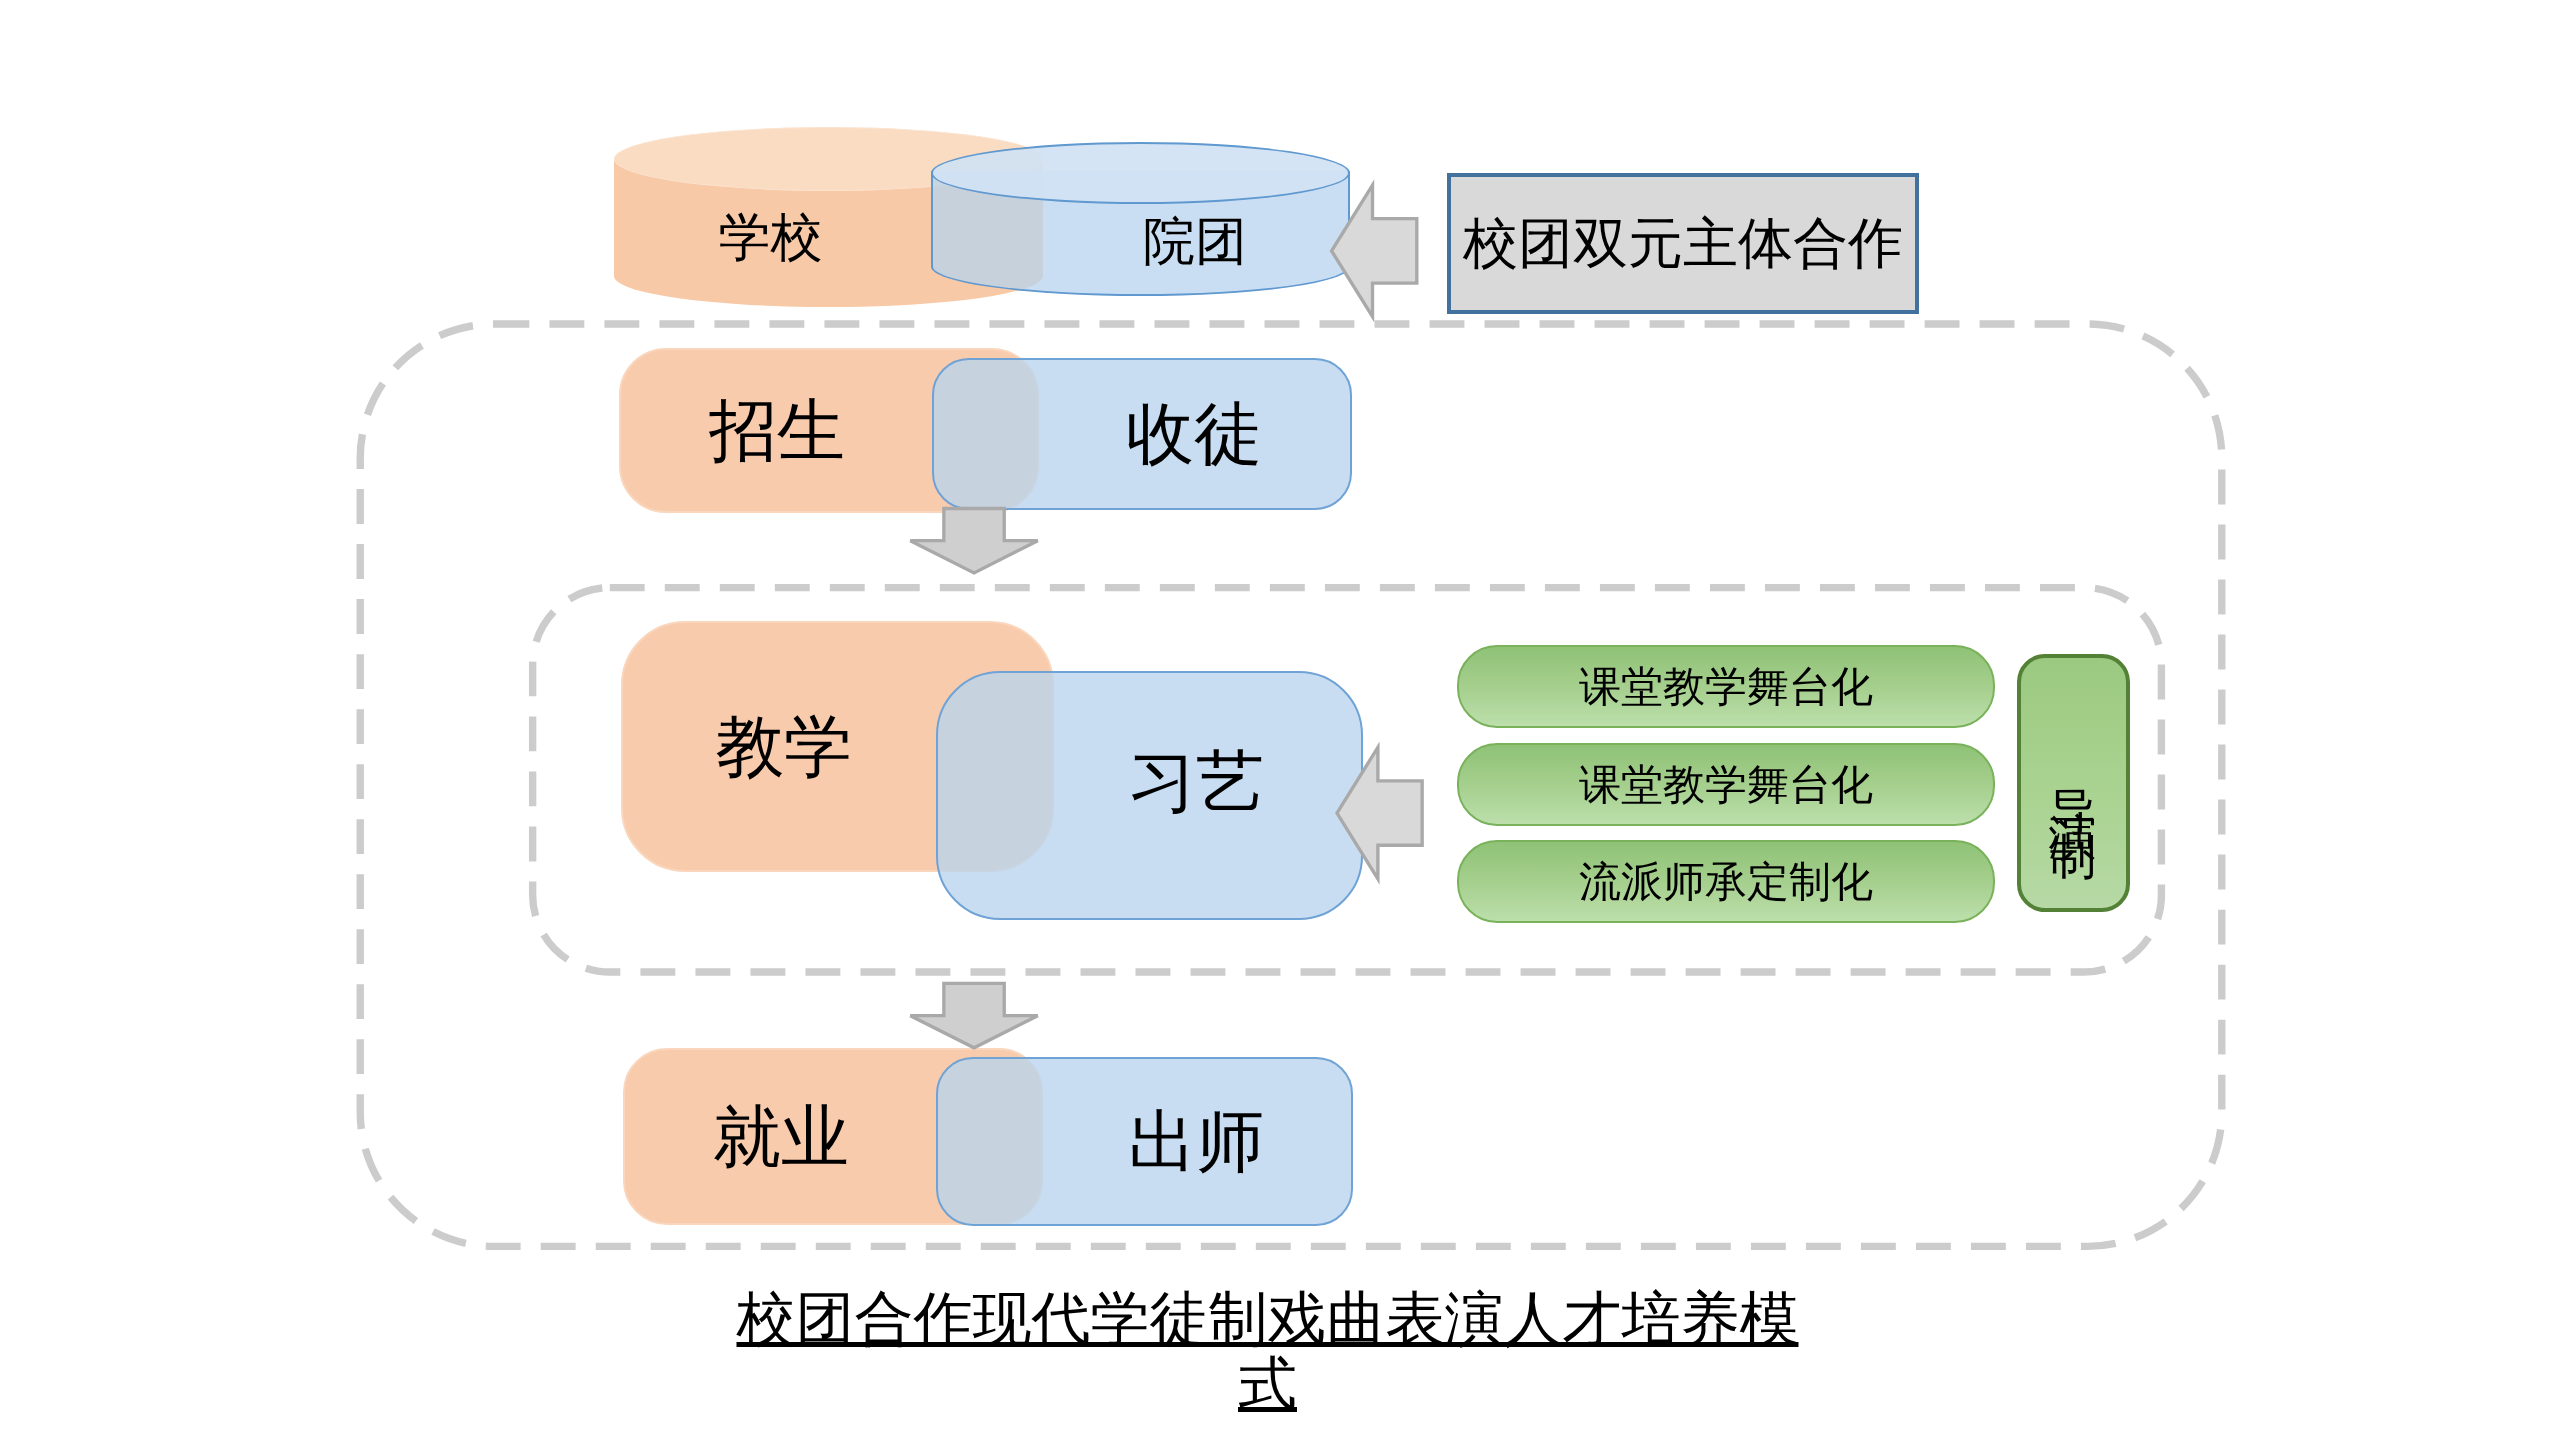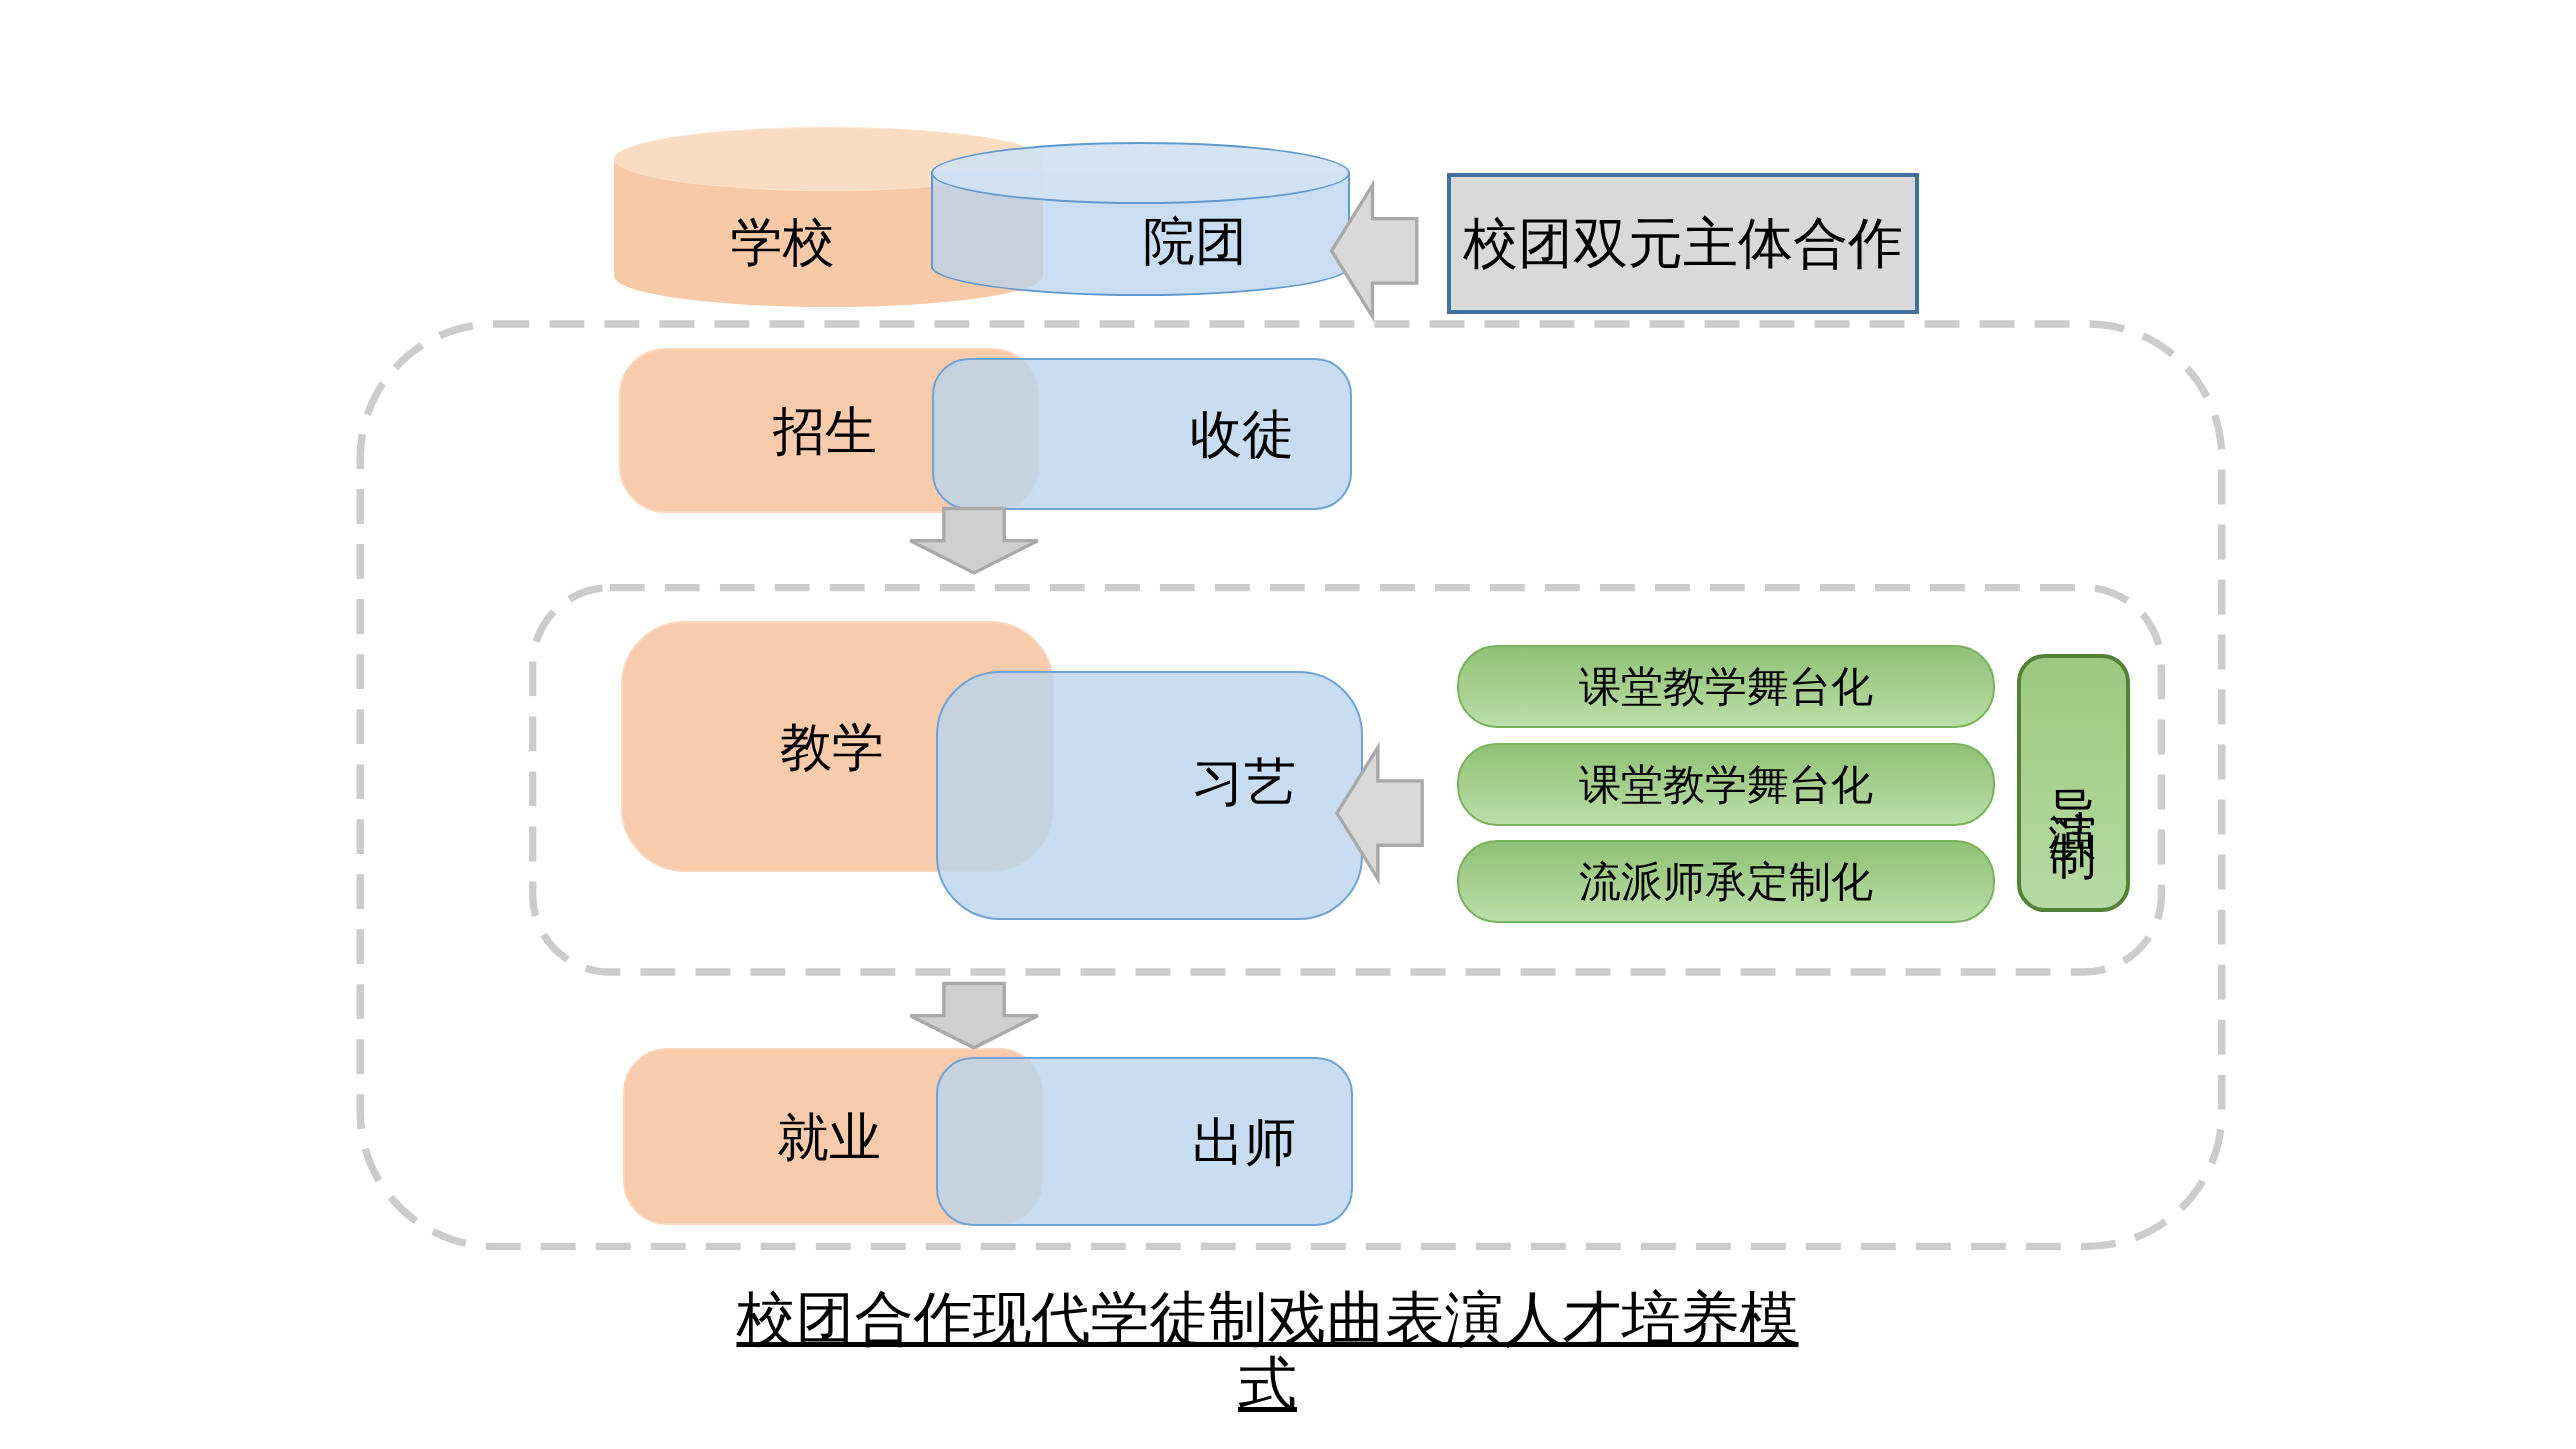--- a/index.html
+++ b/index.html
@@ -12,33 +12,33 @@
   .cylinder{position:absolute;}
   .cyl-top{position:absolute;left:0;right:0;top:0;border-radius:50%;}
   .cyl-body{position:absolute;left:0;right:0;bottom:0;}
   .cyl-label{position:absolute;display:flex;align-items:center;justify-content:center;
              font-size:52px;line-height:1;}
 
   .school-cyl{left:614px;top:127px;width:429px;height:180px;z-index:1;}
   .school-cyl .cyl-top{height:62px;background:#fadcc3;border:1.3px solid #fbe3d0;}
   .school-cyl .cyl-body{top:31px;background:#f7c9a7;
         border-radius:0 0 215px 215px / 0 0 31px 31px;}
-  .school-cyl .cyl-label{left:12px;width:73%;top:31px;bottom:0;padding-top:19px;}
+  .school-cyl .cyl-label{left:0;width:73%;top:31px;bottom:0;padding-top:19px;font-family:Liberation Mono, monospace;}
 
   .troupe-cyl{left:931px;top:142px;width:419px;height:154px;z-index:2;}
   .troupe-cyl .cyl-top{height:58px;background:rgba(208,226,244,0.92);border:2px solid #5f99cf;}
   .troupe-cyl .cyl-body{top:29px;background:rgba(183,211,237,0.75);
         border:2px solid #5f99cf;border-top:none;
         border-radius:0 0 209px 209px / 0 0 29.5px 29.5px;}
   .troupe-cyl .cyl-label{left:26%;width:74%;top:29px;bottom:0;padding-top:14.8px;}
 
   
   .stage-box{position:absolute;}
   .stage-label{position:absolute;top:0;bottom:0;display:flex;align-items:center;
-               justify-content:center;font-size:52px;line-height:1;margin-left:48px;}
+               justify-content:center;font-size:68px;line-height:1;}
   .orange-box{background:#f8cbad;border:2px solid #f9d6bc;z-index:1;}
   .blue-box{background:rgba(184,212,237,0.78);border:2px solid #6fa3d6;z-index:2;}
   .label-left{left:0;width:75%;}
   .label-right{left:25%;width:75%;}
 
   #recruit-school{left:619px;top:348px;width:416px;height:161px;border-radius:47px;}
   #recruit-troupe{left:932px;top:358px;width:416px;height:148px;border-radius:37px;}
   #teach-school{left:621px;top:621px;width:429px;height:247px;border-radius:64px;}
   #teach-troupe{left:936px;top:671px;width:423px;height:245px;border-radius:64px;}
   #teach-troupe .stage-label{padding-bottom:27px;left:24%;width:74%;}

